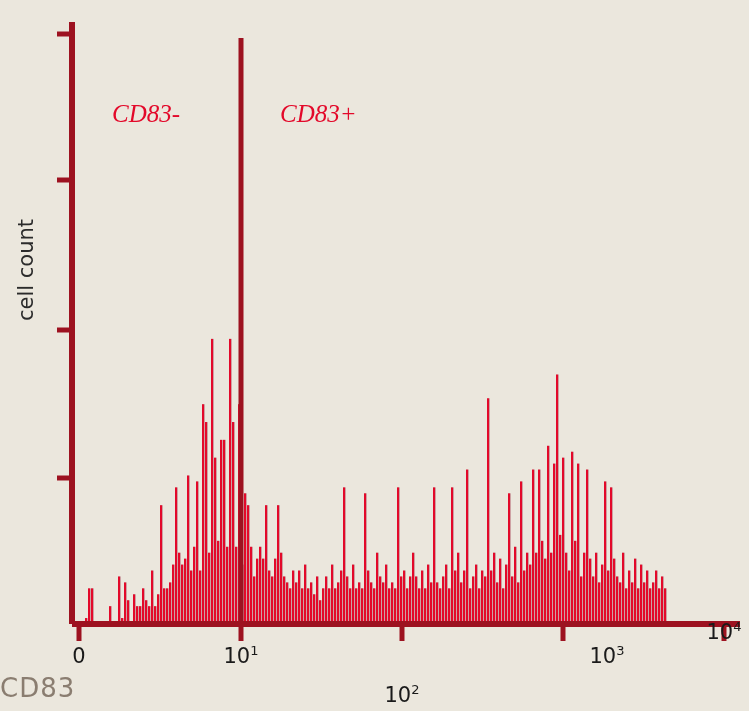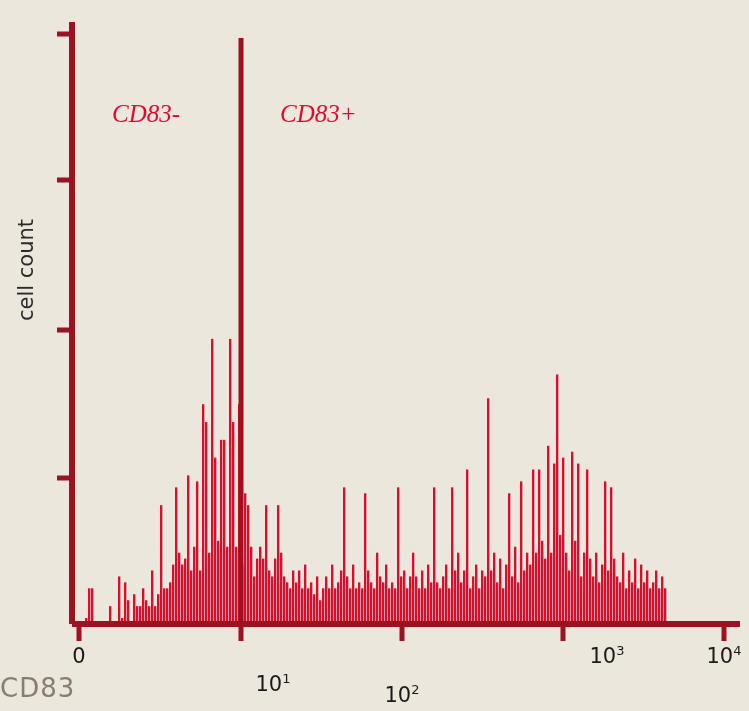--- a/index.html
+++ b/index.html
@@ -471,19 +471,19 @@
 
   <div class="ytitle">cell count</div>
   <div class="xtitle">CD83</div>
 
   <div id="gate-labels">
       <div class="gate-label" style="left: 112px; top: 100px;">CD83-</div>
       <div class="gate-label" style="left: 280px; top: 100px;">CD83+</div>
     </div>
   <div id="xtick-labels">
       <div class="tick-label" style="left: 79px; top: 644px;">0</div>
-      <div class="tick-label" style="left: 241px; top: 672px; margin-left: 32px;">10<sup>1</sup></div>
+      <div class="tick-label" style="left: 241px; top: 644px;">10<sup>1</sup></div>
       <div class="tick-label" style="left: 402px; top: 644px; margin-top: 39px;">10<sup>2</sup></div>
       <div class="tick-label" style="left: 563px; top: 644px; margin-left: 44px;">10<sup>3</sup></div>
-      <div class="tick-label" style="left: 724px; top: 644px;">10<sup>4</sup></div>
+      <div class="tick-label" style="left: 724px; top: 620px;">10<sup>4</sup></div>
     </div>
 
 </div>
 
 </body></html>

